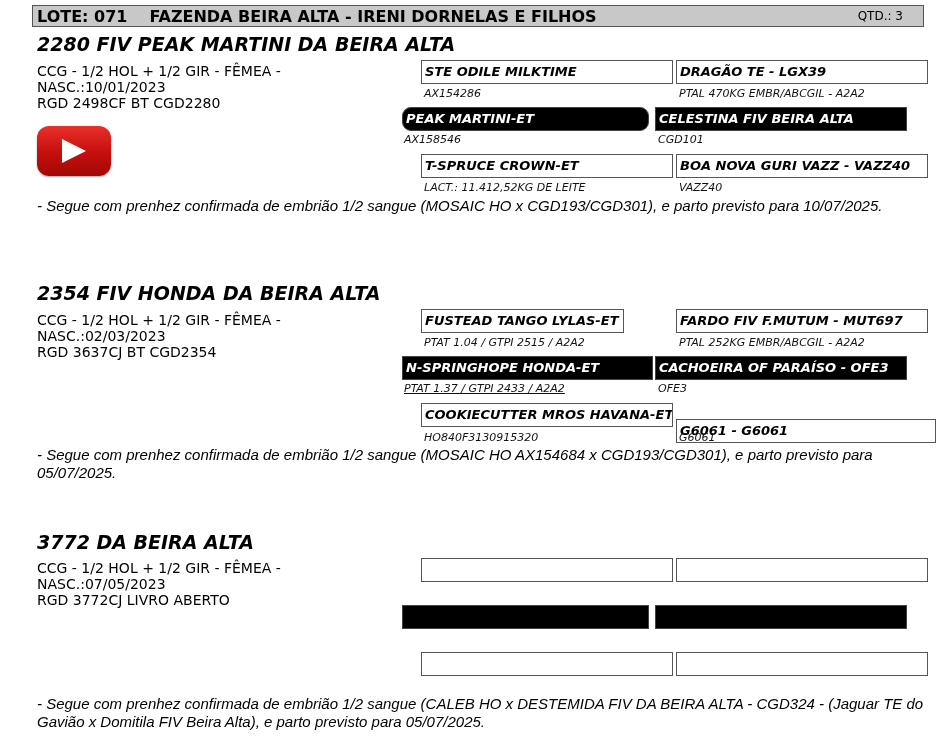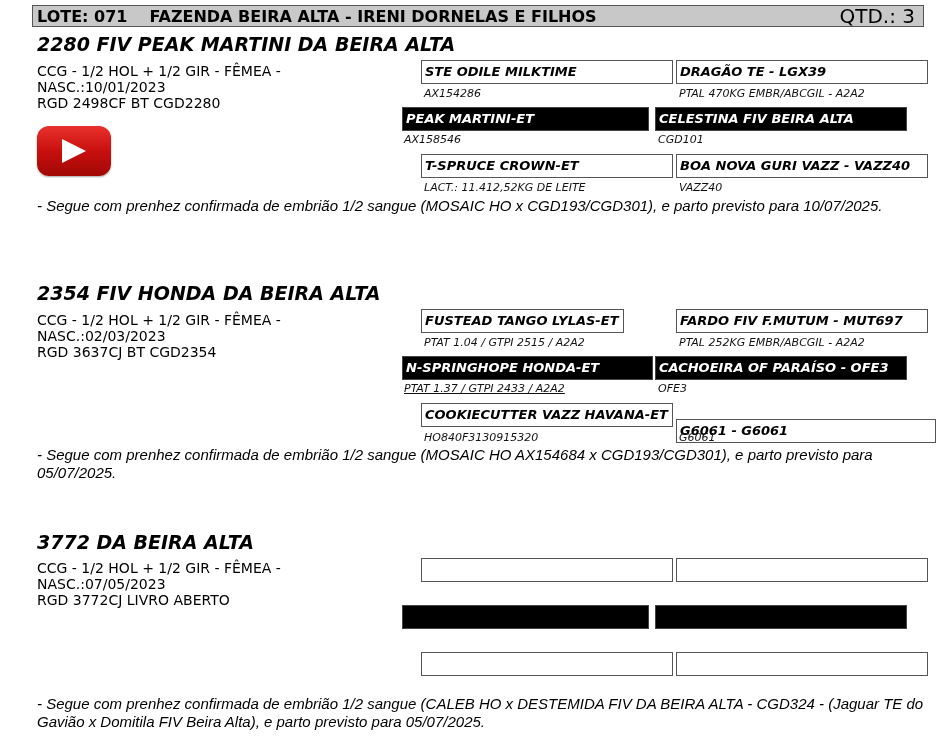--- a/index.html
+++ b/index.html
@@ -5,21 +5,21 @@
   html, body { margin: 0; padding: 0; background: #ffffff; }
   body { width: 942px; height: 751px; position: relative; overflow: hidden; font-family: "DejaVu Sans", sans-serif; color: #000; }
 
   .header {
     position: absolute; left: 32px; top: 5px; width: 892px; height: 22px;
     background: #c8c8c8; border: 1px solid #555; box-sizing: border-box;
     display: flex; align-items: center; justify-content: space-between;
   }
   .header-left { font-weight: bold; font-size: 16px; padding-left: 4px; white-space: pre; }
   .header-left .gap { display: inline-block; width: 22px; }
-  .header-right { font-size: 20px; padding-right: 8px; }
+  .header-right { font-size: 12px; padding-right: 20px; }
 
   .lot { position: absolute; left: 0; width: 942px; }
   .animal-name { position: absolute; left: 37px; font-weight: bold; font-style: italic; font-size: 19px; white-space: nowrap; }
   .animal-info { position: absolute; left: 37px; font-size: 14px; line-height: 16px; }
   .animal-info div { white-space: nowrap; }
 
   .yt { position: absolute; left: 37px; width: 74px; height: 50px; border-radius: 12px;
         background: linear-gradient(#e8302c 0%, #c8100e 50%, #a10806 100%); box-shadow: 0 1px 2px rgba(0,0,0,.35); }
   .yt::after { content: ""; position: absolute; left: 25px; top: 13px; width: 0; height: 0;
         border-top: 12px solid transparent; border-bottom: 12px solid transparent; border-left: 24px solid #fff; }
@@ -47,21 +47,21 @@
     <div>NASC.:10/01/2023</div>
     <div>RGD 2498CF BT CGD2280</div>
   </div>
   <div class="yt" style="top:126px;"></div>
 
   <div class="box white" style="left:421px; top:60px; width:252px;">STE ODILE MILKTIME</div>
   <div class="box white" style="left:676px; top:60px; width:252px;">DRAGÃO TE - LGX39</div>
   <div class="sub" style="left:424px; top:87px;">AX154286</div>
   <div class="sub" style="left:679px; top:87px;">PTAL 470KG EMBR/ABCGIL - A2A2</div>
 
-  <div class="box black" style="left:402px; top:107px; width:247px;">PEAK MARTINI-ET</div>
+  <div class="box black" style="left:402px; top:107px; width:247px;border-radius:9px;">PEAK MARTINI-ET</div>
   <div class="box black" style="left:655px; top:107px; width:252px;">CELESTINA FIV BEIRA ALTA</div>
   <div class="sub" style="left:404px; top:133px;">AX158546</div>
   <div class="sub" style="left:658px; top:133px;">CGD101</div>
 
   <div class="box white" style="left:421px; top:154px; width:252px;">T-SPRUCE CROWN-ET</div>
   <div class="box white" style="left:676px; top:154px; width:252px;">BOA NOVA GURI VAZZ - VAZZ40</div>
   <div class="sub" style="left:424px; top:181px;">LACT.: 11.412,52KG DE LEITE</div>
   <div class="sub" style="left:679px; top:181px;">VAZZ40</div>
 
   <div class="note" style="top:197px;">- Segue com prenhez confirmada de embrião 1/2 sangue (MOSAIC HO x CGD193/CGD301), e parto previsto para 10/07/2025.</div>
@@ -78,21 +78,21 @@
   <div class="box white" style="left:421px; top:309px; width:203px;">FUSTEAD TANGO LYLAS-ET</div>
   <div class="box white" style="left:676px; top:309px; width:252px;">FARDO FIV F.MUTUM - MUT697</div>
   <div class="sub" style="left:424px; top:336px;">PTAT 1.04 / GTPI 2515 / A2A2</div>
   <div class="sub" style="left:679px; top:336px;">PTAL 252KG EMBR/ABCGIL - A2A2</div>
 
   <div class="box black" style="left:402px; top:356px; width:251px;font-style:italic;">N-SPRINGHOPE HONDA-ET</div>
   <div class="box black" style="left:655px; top:356px; width:252px;">CACHOEIRA OF PARAÍSO - OFE3</div>
   <div class="sub" style="left:404px; top:382px;text-decoration:underline;">PTAT 1.37 / GTPI 2433 / A2A2</div>
   <div class="sub" style="left:658px; top:382px;">OFE3</div>
 
-  <div class="box white" style="left:421px; top:403px; width:252px;">COOKIECUTTER VAZZ HAVANA-ET</div>
+  <div class="box white" style="left:421px; top:403px; width:252px;">COOKIECUTTER MROS HAVANA-ET</div>
   <div class="box white" style="left:676px; top:419px; width:260px;">G6061 - G6061</div>
   <div class="sub" style="left:424px; top:431px;">HO840F3130915320</div>
   <div class="sub" style="left:679px; top:431px;">G6061</div>
 
   <div class="note" style="top:446px;">- Segue com prenhez confirmada de embrião 1/2 sangue (MOSAIC HO AX154684 x CGD193/CGD301), e parto previsto para 05/07/2025.</div>
 </div>
 
 <div class="lot" style="top:0;">
   <div class="animal-name" style="top:531px;">3772 DA BEIRA ALTA</div>
   <div class="animal-info" style="top:560px;">

